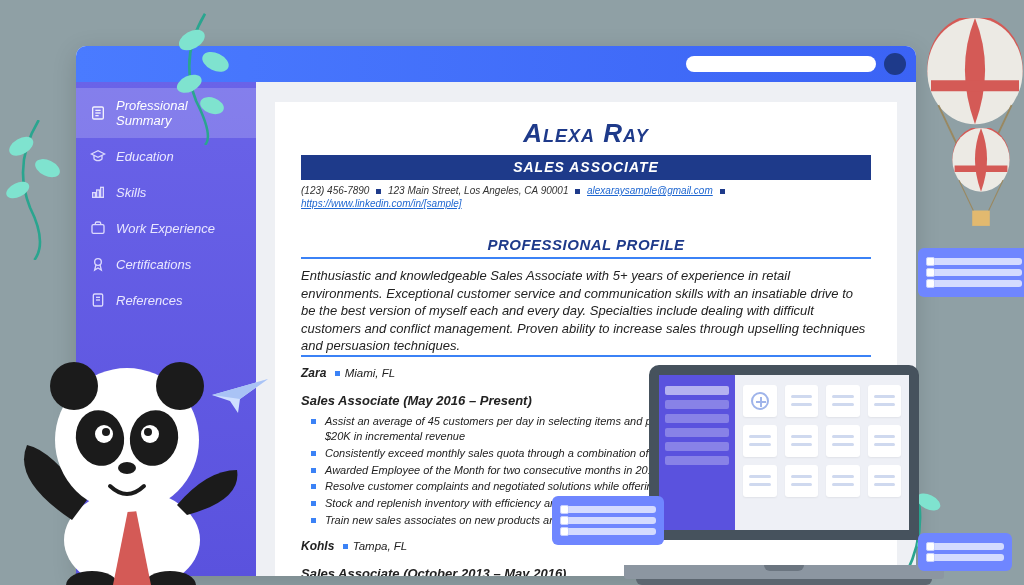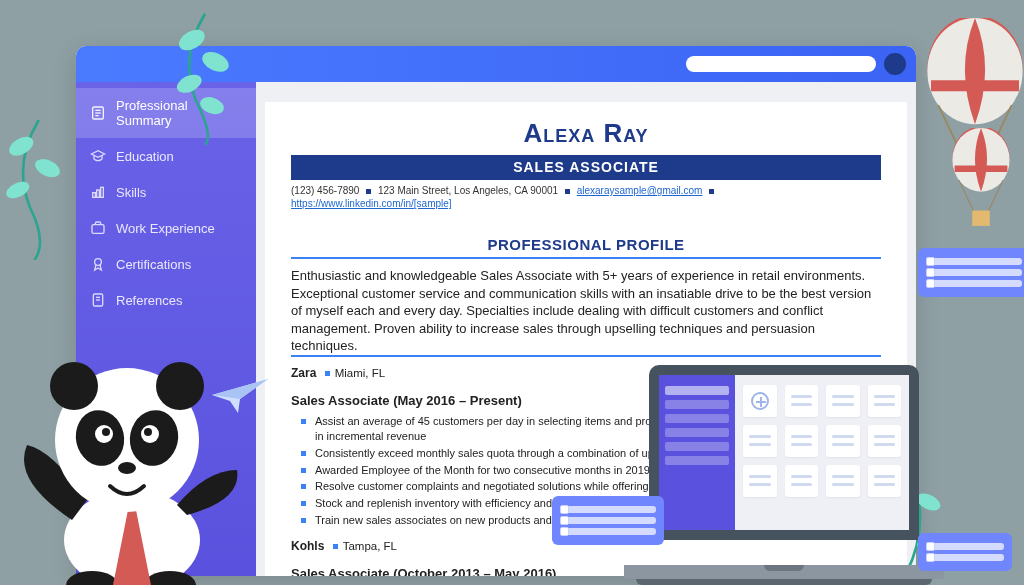--- a/index.html
+++ b/index.html
@@ -19,20 +19,21 @@
   
   .browser {
     position:absolute;
     top:46px; left:76px;
     width:840px; height:530px;
     background:#fff;
     border-radius:10px 10px 0 0;
     box-shadow:0 6px 24px rgba(0,0,0,.15);
     overflow:hidden;
     z-index:3;
+    font-style:italic;
   }
   .browser-bar {
     height:36px;
     background:linear-gradient(90deg,#4a7bff,#3b63f5);
     display:flex; align-items:center; justify-content:flex-end;
     padding:0 10px; gap:8px;
   }
   .url-pill { width:190px; height:16px; background:#fff; border-radius:10px; }
   .go-circle { width:22px; height:22px; border-radius:50%; background:#1e3a8a; }
 
@@ -49,21 +50,21 @@
     display:flex; align-items:center; gap:10px;
     padding:10px 14px;
     cursor:pointer;
   }
   .side-item.active { background:rgba(255,255,255,.18); color:#fff; font-weight:500; }
   .side-icon { width:16px; height:16px; flex-shrink:0; opacity:.9; }
 
   .canvas {
     flex:1;
     background:#eef0f4;
-    padding:20px 9px;
+    padding:20px 19px;
     overflow:hidden;
   }
   .resume {
     background:#fff;
     width:100%;
     padding:14px 26px 40px;
     font-size:12px;
     color:#222;
     line-height:1.35;
   }

